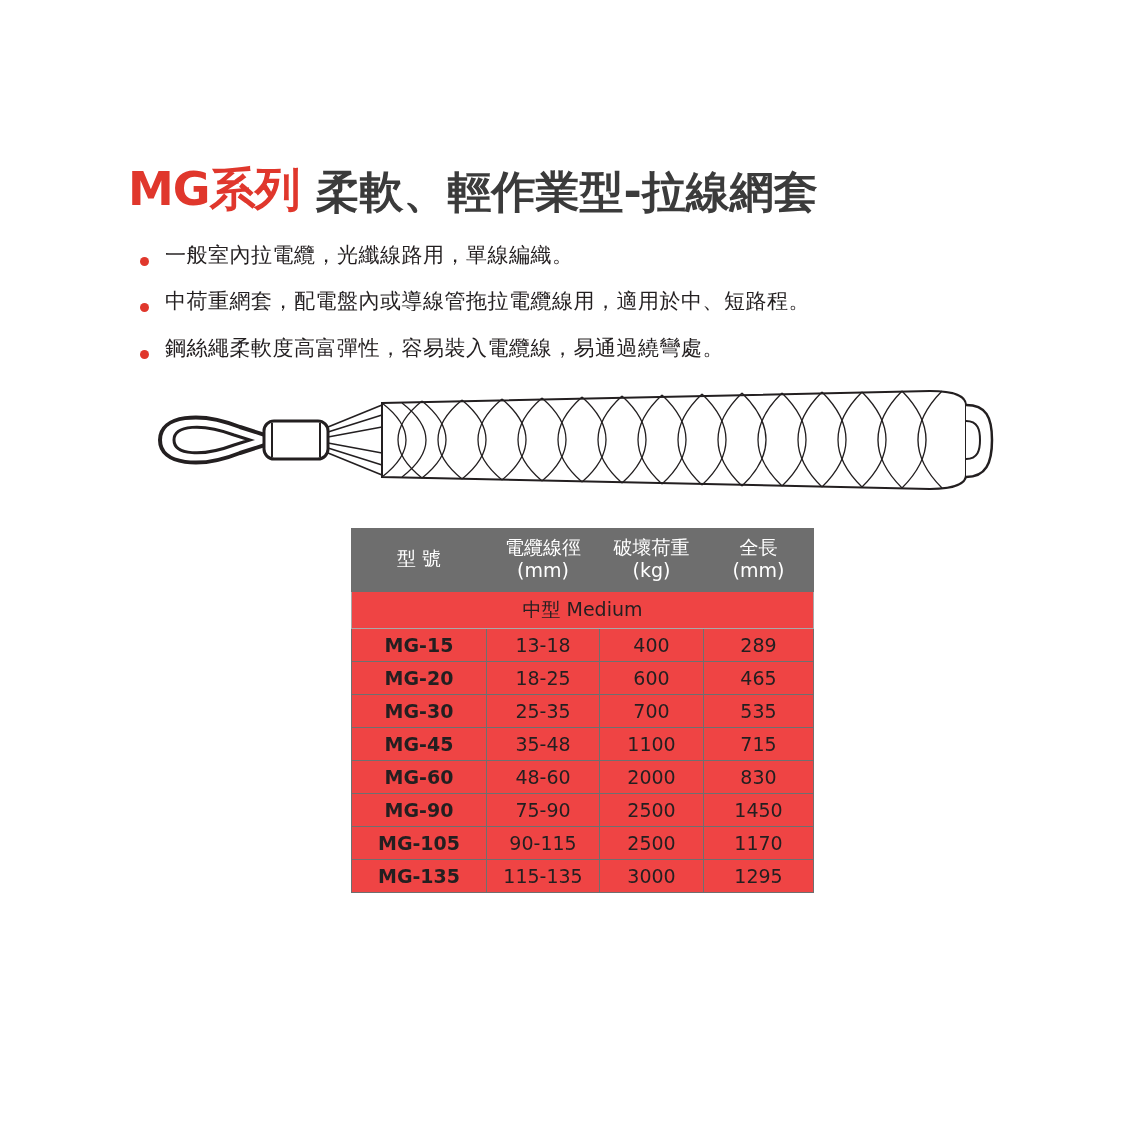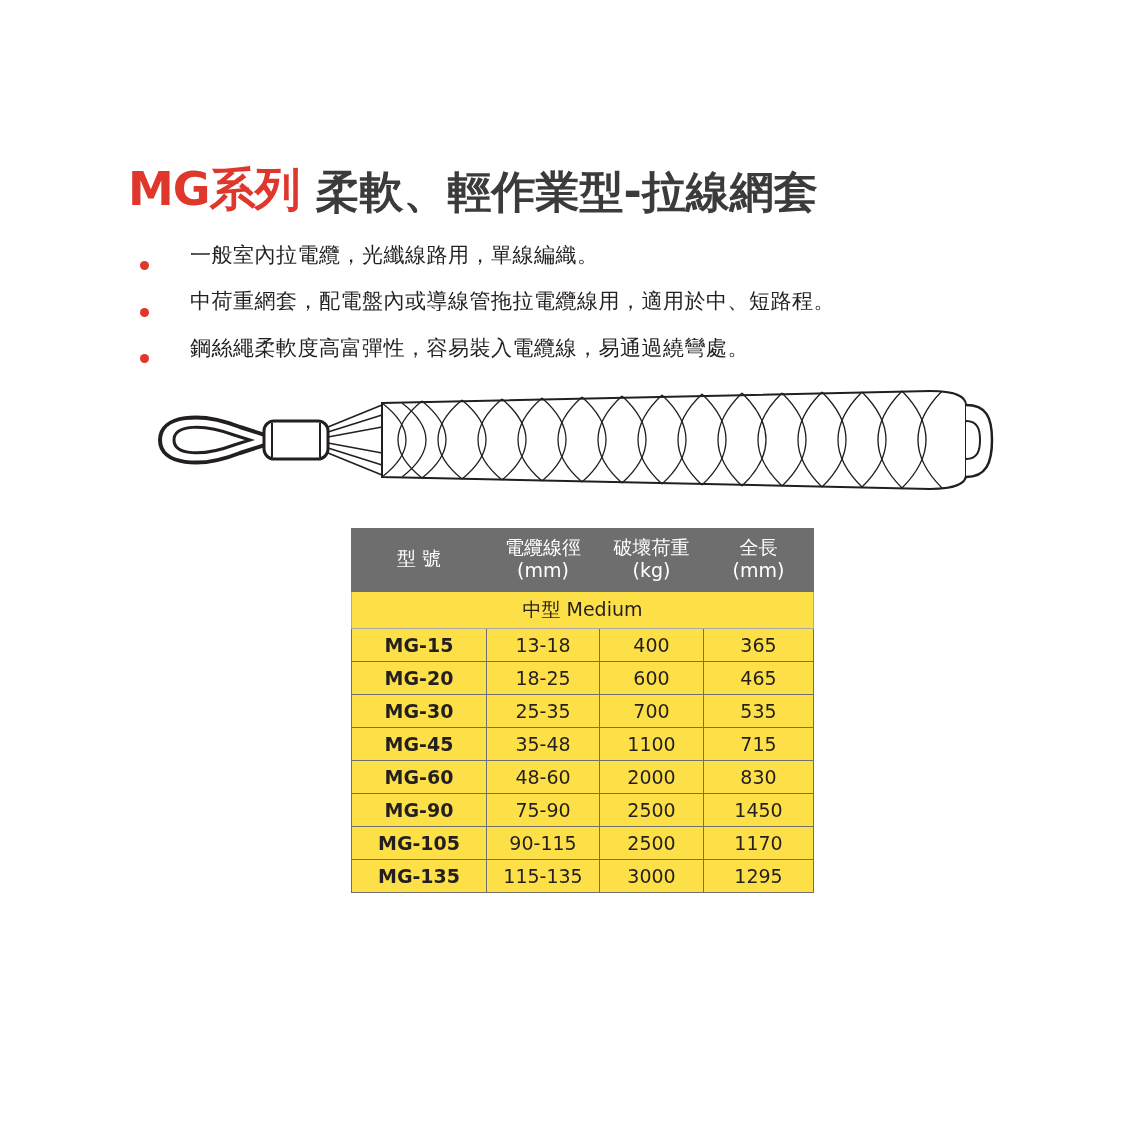--- a/index.html
+++ b/index.html
@@ -53,23 +53,22 @@
 
   
   .bullets {
     position: absolute;
     left: 140px;
     top: 240px;
     width: 900px;
   }
   .bullet {
     display: flex;
-    align-items: flex-end;
+    align-items: center;
     margin-bottom: 16px;
-    gap: 25px;
   }
   .bullet-dot {
     width: 9px;
     height: 9px;
     border-radius: 50%;
     background: #e0372c;
     margin-top: 12px;
     margin-right: 16px;
     flex: 0 0 auto;
   }
@@ -125,21 +124,21 @@
     background: #a9a9a9;
     color: #ffffff;
     font-size: 19px;
     padding: 3px 0 5px;
     border-color: #a9a9a9;
   }
   table.spec tbody td {
     font-size: 19px;
     padding: 5px 2px;
     color: #231f20;
-    background: #fde047;
+    background: #ef4444;
   }
   table.spec tbody td.model {
     font-weight: bold;
     font-size: 19px;
   }
   .col-model { width: 135px; }
   .col-dia   { width: 113px; }
   .col-load  { width: 104px; }
   .col-len   { width: 110px; }
 </style>
@@ -255,21 +254,21 @@
       </thead>
       <tbody>
         <tr class="section-row">
           <td colspan="4">中型 Medium</td>
         </tr>
 
         <tr>
           <td class="model">MG-15</td>
           <td>13-18</td>
           <td>400</td>
-          <td>365</td>
+          <td>289</td>
         </tr>
         <tr>
           <td class="model">MG-20</td>
           <td>18-25</td>
           <td>600</td>
           <td>465</td>
         </tr>
         <tr>
           <td class="model">MG-30</td>
           <td>25-35</td>

